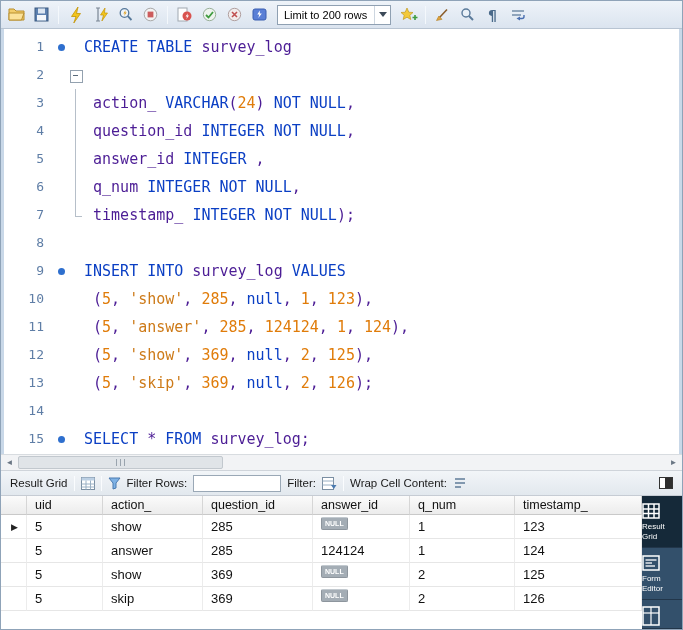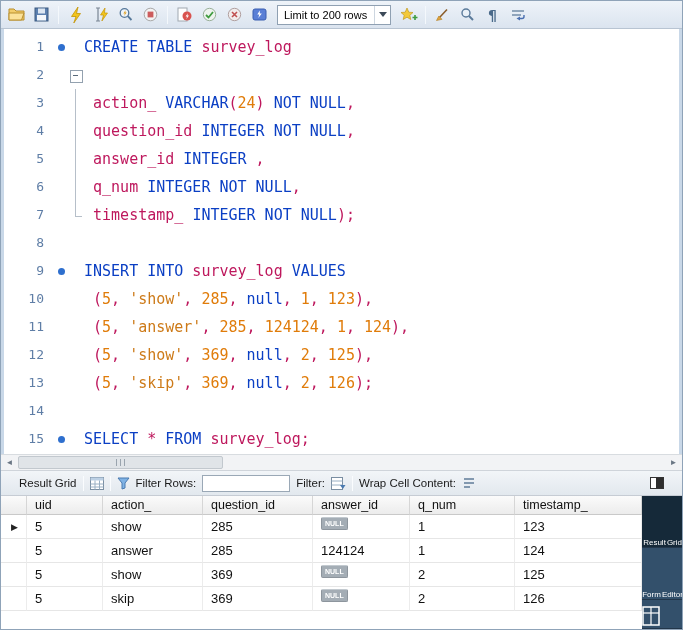--- a/index.html
+++ b/index.html
@@ -27,56 +27,56 @@
   .ln-num{width:50px;text-align:right;padding-right:10px;color:var(--line-number);font-size:13px;flex:none}
   .ln-mark{width:14px;flex:none;display:flex;align-items:center;justify-content:center}
   .stmt-dot{width:7px;height:7px;border-radius:50%;background:#2e6fce;display:block}
   .ln-fold{width:16px;flex:none;position:relative}
   .fold-start::before{content:"";position:absolute;left:2px;top:9px;width:11px;height:11px;border:1px solid #93a1af;background:#fff}
   .fold-start::after{content:"";position:absolute;left:5px;top:14px;width:5px;height:1px;background:#5a6a7a}
   .fold-mid::before{content:"";position:absolute;left:7px;top:0;bottom:0;border-left:1px solid #b6bfc9}
   .fold-end::before{content:"";position:absolute;left:7px;top:0;height:15px;width:6px;border-left:1px solid #b6bfc9;border-bottom:1px solid #b6bfc9}
   .ln-text{flex:1}
   .tok-kw{color:var(--keyword);font-weight:normal}
-  .tok-pl{color:#be185d}
+  .tok-pl{color:#4c1d95}
   .tok-nu{color:var(--number)}
   .tok-st{color:var(--string)}
 
   
   .hscroll{height:17px;background:#f2f3f5;border-top:1px solid #d8dce0;border-bottom:1px solid #cfd4da;display:flex;align-items:stretch}
   .hs-btn{width:17px;display:flex;align-items:center;justify-content:center;font-size:8px;color:#6a7684;flex:none}
   .hs-track{flex:1;position:relative}
   .hs-thumb{position:absolute;left:0;top:1px;bottom:1px;width:205px;background:#e0e4e8;border:1px solid #c2c8ce;border-radius:2px;
     display:flex;align-items:center;justify-content:center}
   .hs-thumb::after{content:"";width:10px;height:7px;background:repeating-linear-gradient(to right,#9aa4ae 0 1px,transparent 1px 4px)}
 
   
   .rg-toolbar{height:25px;background:linear-gradient(#f2f5f8,#e2e8ee);border-bottom:1px solid #c6ccd4;
-    display:flex;align-items:center;padding:0 18px;gap:6px;font-size:11.5px;color:#1a1a1a}
+    display:flex;align-items:center;padding:0 9px;gap:6px;font-size:11.5px;color:#1a1a1a}
   .rg-sep{width:1px;height:15px;background:#c0c8d0;border-right:1px solid #fafcfe;flex:none}
   .filter-input{width:88px;height:17px;border:1px solid #9aa8b6;background:#fff;font-size:11px;padding:0 3px;font-family:"Liberation Sans",sans-serif}
   .panel-toggle{width:14px;height:12px;border:1px solid #333;background:linear-gradient(to right,#fff 45%,#2e2e2e 45%);margin-left:auto;flex:none}
 
   
   .rg-main{display:flex;height:133px}
   .grid{flex:1;overflow:hidden;background:#fff}
   .gheadrow,.grow{display:grid;grid-template-columns:26px 76px 100px 110px 97px 105px minmax(0,1fr)}
   .ghead{height:19px;background:linear-gradient(#fbfbfb,#ececec);border-bottom:1px solid #c9c9c9;border-right:1px solid #d6d6d6;
     display:flex;align-items:center;padding-left:8px;font-size:12.5px;color:#111}
   .grow .gcell{height:24px;border-bottom:1px solid #e6e6e6;border-right:1px solid #ececec;display:flex;align-items:center;
     padding-left:8px;font-size:13px;color:#111;overflow:hidden}
   .gsel{justify-content:center;padding-left:2px !important}
   .row-arrow{font-size:9px;color:#222;font-family:"DejaVu Sans",sans-serif}
   .gnull{align-items:flex-start !important;padding-top:2px}
   .null-badge{background:#a4adb5;color:#fff;font-size:7px;font-weight:bold;padding:2px 3px;border-radius:2px;line-height:1;
     border:1px solid #8d959d;border-top-color:#c2c9cf}
 
   
   .sidebar{width:40px;background:linear-gradient(180deg,#3d5a77,#2a4158);display:flex;flex-direction:column}
-  .side-tab{height:52px;display:flex;flex-direction:row;align-items:flex-end;justify-content:center;gap:1px;
+  .side-tab{height:52px;display:flex;flex-direction:column;align-items:flex-start;justify-content:center;gap:1px;
     border-bottom:1px solid #22364a;background:var(--sidebar-bg)}
   .side-tab.selected{background:var(--sidebar-selected)}
   .side-lab{color:#fff;font-size:8px;line-height:9px;text-align:center}
   .side-tab.partial{height:29px;justify-content:flex-start;padding-top:6px;overflow:hidden}
   .side-icon{margin-bottom:2px}
 </style>
 </head>
 <body>
 
 <div class="app">

